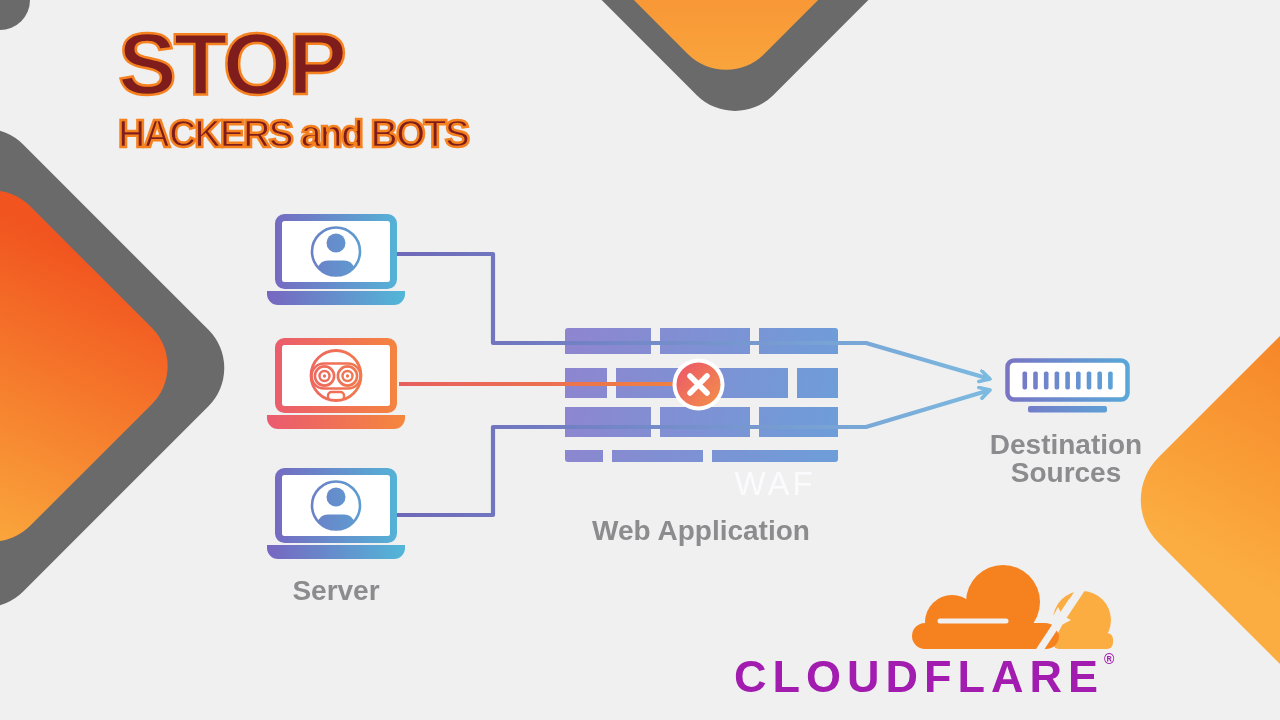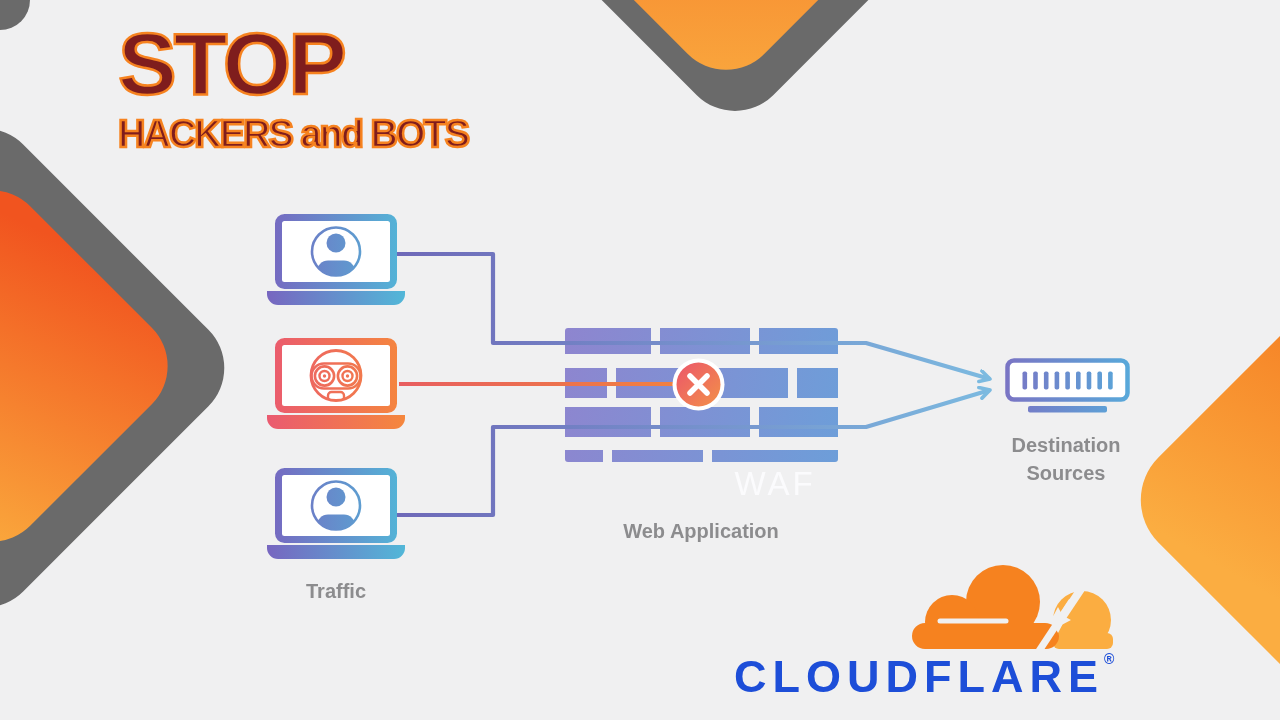--- a/index.html
+++ b/index.html
@@ -35,28 +35,28 @@
   .waf-badge{position:absolute;left:147px;top:122px;width:126px;height:68px;z-index:4;
         display:flex;align-items:center;justify-content:center;
         color:#FBFBFD;font-size:33px;font-weight:400;letter-spacing:3px;}
 
   
   .node{position:absolute;z-index:6;}
   .x-badge{position:absolute;left:672px;top:358px;width:53px;height:53px;z-index:6;}
 
   
   .diagram-label{position:absolute;z-index:7;width:240px;text-align:center;
-        font-weight:bold;font-size:20px;line-height:28px;color:#8C8C8E;}
+        font-weight:bold;font-size:28px;line-height:28px;color:#8C8C8E;}
   .diagram-label span{display:block;}
   .lbl-sources{left:216px;top:577px;}
   .lbl-waf{left:581px;top:517px;text-align:center;}
   .lbl-dest{left:946px;top:431px;}
 
   
-  .wordmark{position:absolute;left:734px;top:651px;z-index:7;color:#1d4ed8;
+  .wordmark{position:absolute;left:734px;top:651px;z-index:7;color:#a21caf;
         font-size:45px;font-weight:bold;letter-spacing:6px;white-space:nowrap;}
   .wordmark sup{font-size:14px;letter-spacing:0;vertical-align:28px;}
 </style>
 </head>
 <body>
 
 <div class="canvas">
 
   <div class="deco corner-dot"></div>
   <div class="deco diamond d-top-gray"></div>
@@ -204,21 +204,21 @@
         <rect x="81.0" y="21.5" width="4.6" height="18" rx="1.8"></rect>
         <rect x="91.7" y="21.5" width="4.6" height="18" rx="1.8"></rect>
         <rect x="102.4" y="21.5" width="4.6" height="18" rx="1.8"></rect>
         <rect x="113.1" y="21.5" width="4.6" height="18" rx="1.8"></rect>
         <rect x="33" y="56" width="79" height="6.5" rx="2"></rect>
       </g>
     </svg>
   </div>
 
   <div class="diagram-label lbl-sources">
-    <span>Traffic</span>
+    <span>Server</span>
   </div>
   <div class="diagram-label lbl-waf">
     <span>Web Application</span>
   </div>
   <div class="diagram-label lbl-dest">
     <span>Destination</span>
     <span>Sources</span>
   </div>
 
   <div class="node" style="left:900px;top:563px;z-index:7">

